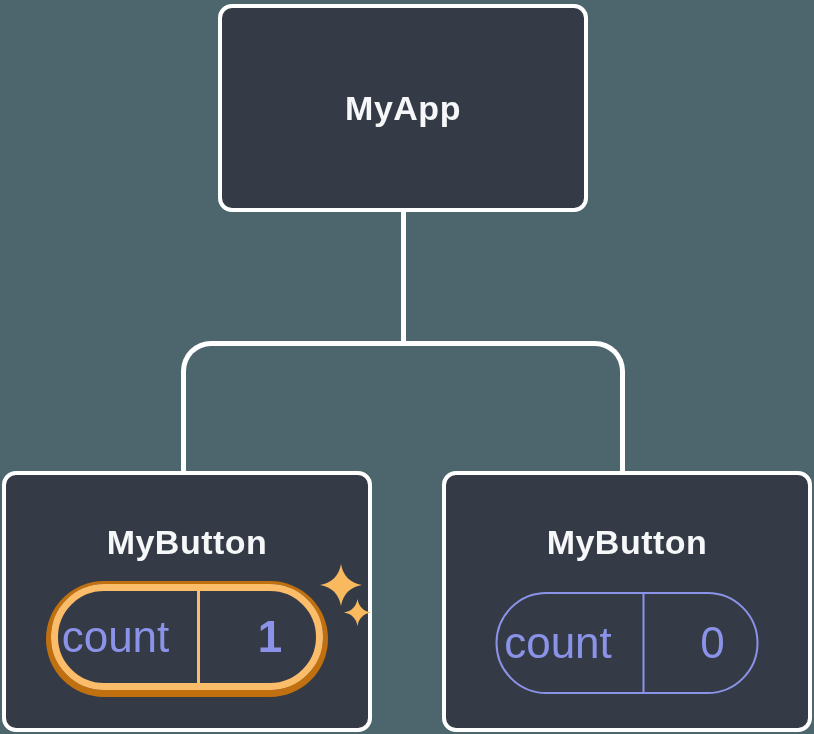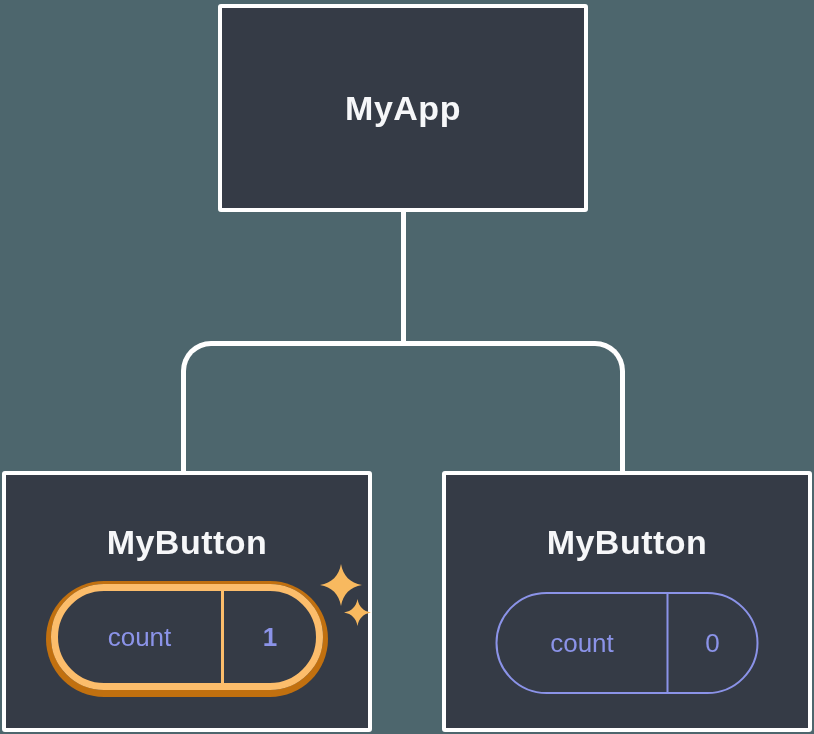--- a/index.html
+++ b/index.html
@@ -43,21 +43,21 @@
     border-left: 5px solid var(--connector);
     border-right: 5px solid var(--connector);
     border-radius: 30px 30px 0 0;
   }
 
   
   .node {
     position: absolute;
     background: var(--node_fill);
     border: 4px solid var(--node_border);
-    border-radius: 3px;
+    border-radius: 14px;
   }
   .node-app {
     left: 218px;
     top: 4px;
     width: 370px;
     height: 208px;
     display: flex;
     align-items: center;
     justify-content: center;
   }
@@ -84,22 +84,23 @@
     text-align: center;
   }
 
   
   .pill {
     position: absolute;
     left: 50%;
     display: flex;
     align-items: stretch;
     border-radius: 999px;
-    font-size: 26px;
+    font-size: 44px;
     color: var(--purple);
+    gap: 24px;
   }
   .pill-plain {
     top: 117px;
     transform: translateX(-50%);
     width: 263px;
     height: 102px;
     border: 2px solid var(--purple);
   }
   .pill-highlighted {
     top: 109px;

